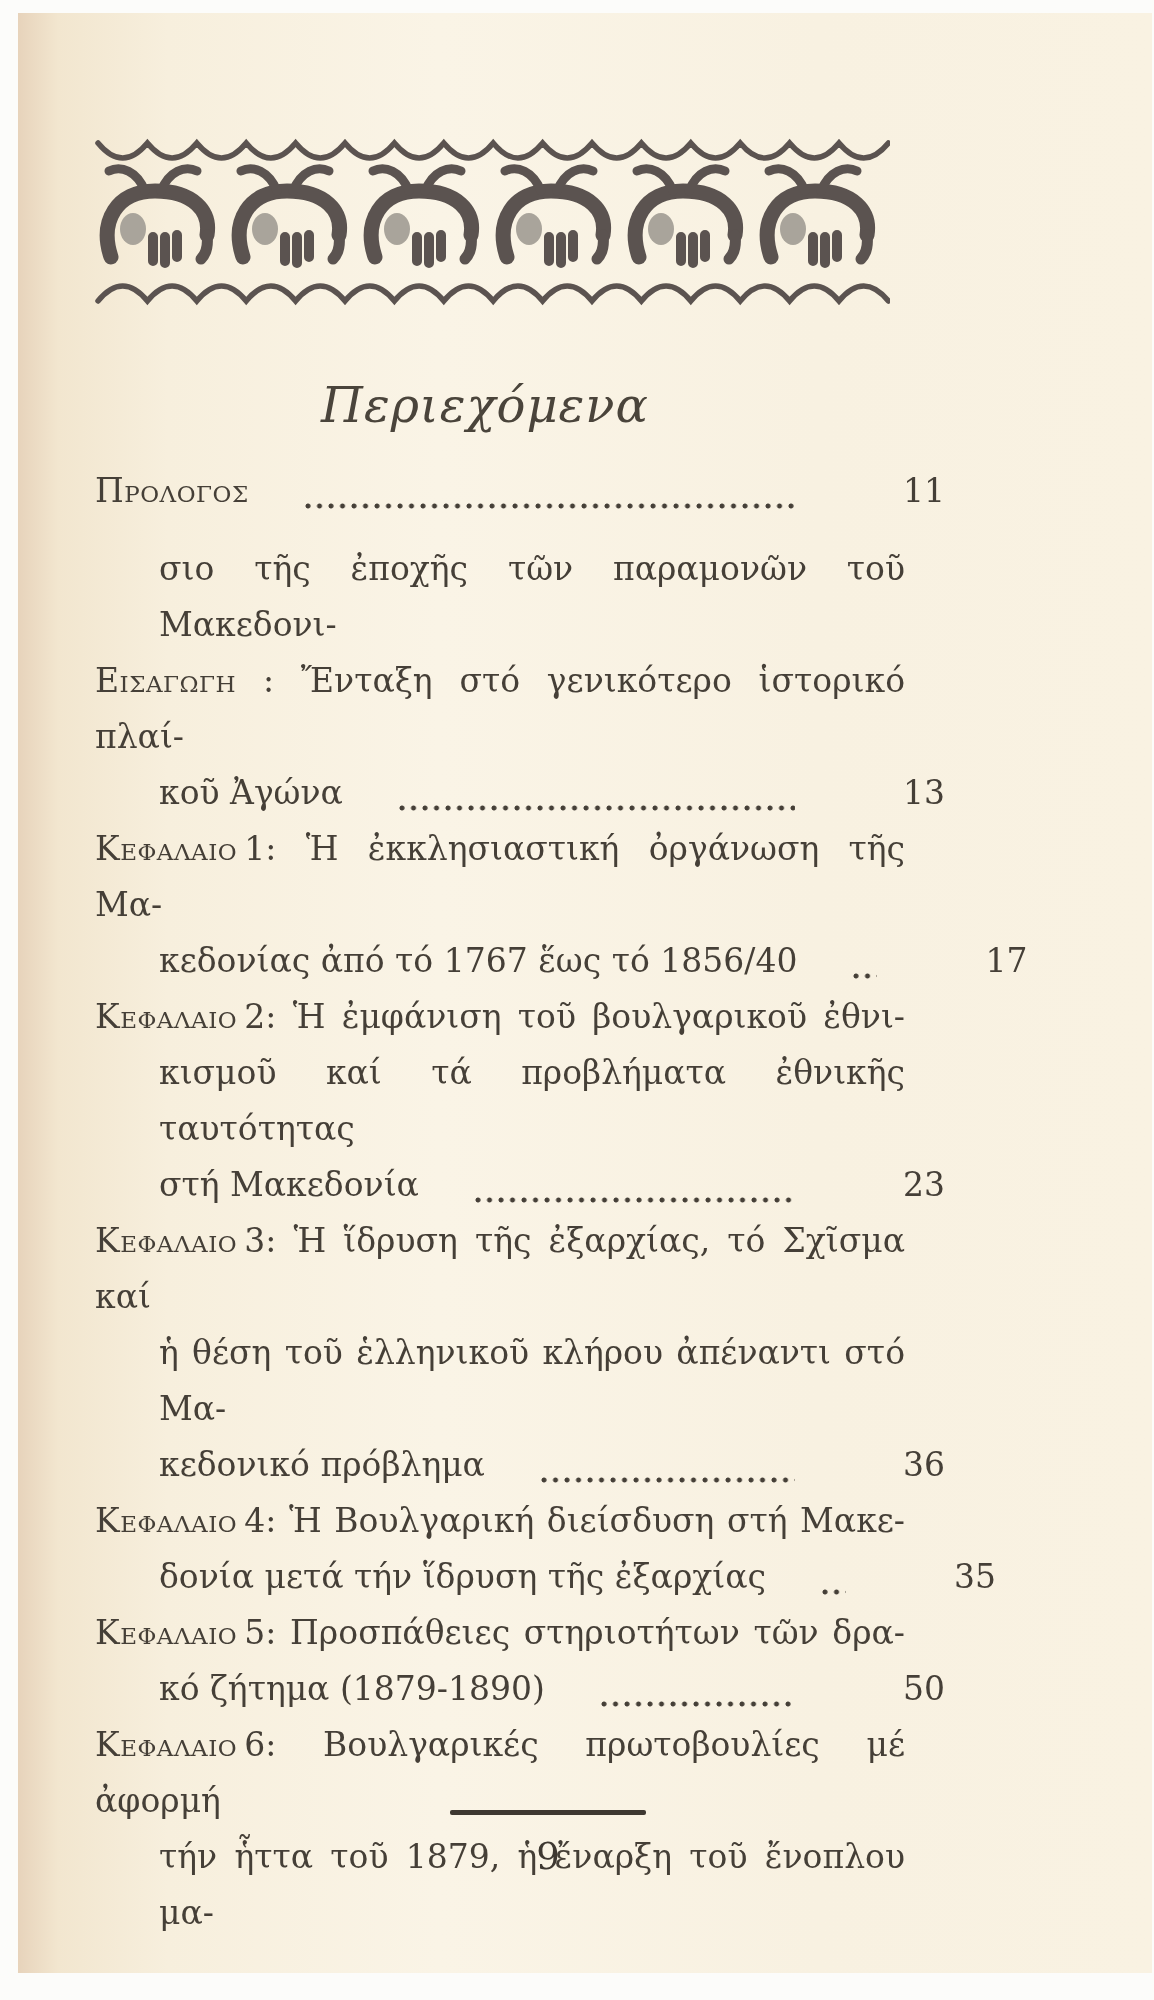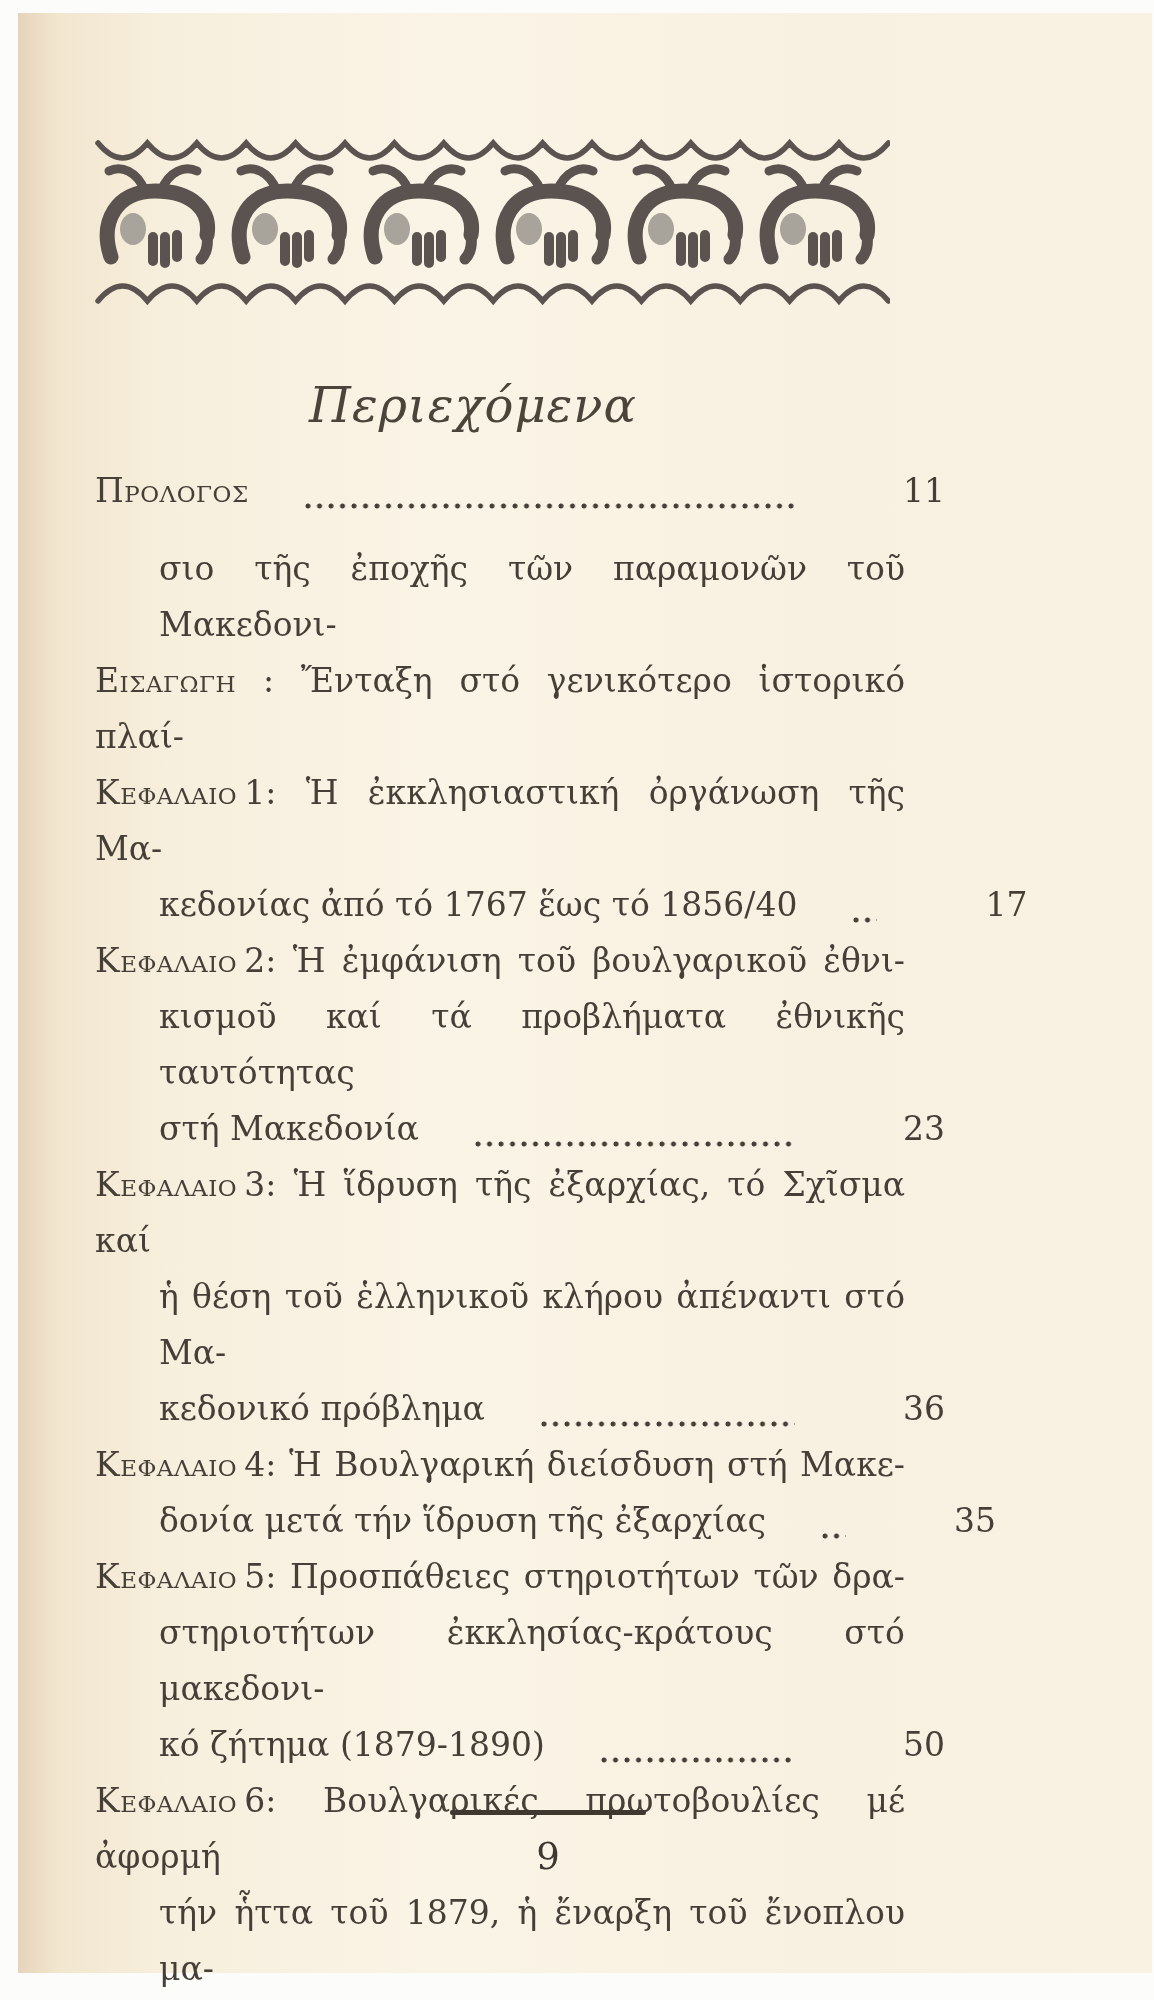--- a/index.html
+++ b/index.html
@@ -15,21 +15,21 @@
     overflow:hidden;
   }
   .page{
     position:absolute;left:18px;top:13px;width:1134px;height:1960px;
     background:linear-gradient(90deg,#e7d3bb 0px,#f2e6cf 40px,#f7efdd 150px,#faf4e6 420px,#f8f1e1 800px,#f9f2e2 100%);
     color:var(--ink);
   }
   .ornament{position:absolute;left:77px;top:124px;width:795px;height:170px;}
   .ornament .stroke{stroke:var(--ornament);fill:none;stroke-linecap:round;}
   .page-title{
-    position:absolute;left:60px;top:364px;width:880px;
+    position:absolute;left:72px;top:364px;width:880px;
     transform:translateX(-45px);
     text-align:center;font-style:italic;font-size:48px;letter-spacing:1px;
     color:#4a443b;
   }
   .toc{position:absolute;left:77px;top:450px;width:880px;}
   .line{
     font-size:33px;line-height:56px;color:var(--ink);
     box-sizing:border-box;
   }
   .line.plain{width:810px;text-align:justify;text-align-last:justify;}
@@ -97,20 +97,25 @@
       <div class="entry solo">
         <div class="line last">
           <span class="head">Προλογος</span>
           <span class="leader"></span>
           <span class="pagenum">11</span>
         </div>
       </div>
       <div class="entry">
         <div class="line plain cont"><span class="txt">σιο τῆς ἐποχῆς τῶν παραμονῶν τοῦ Μακεδονι-</span></div>
         <div class="line plain"><span class="head">Εισαγωγη</span><span class="sep"> : </span><span class="txt">Ἔνταξη στό γενικότερο ἱστορικό πλαί-</span></div>
+        <div class="line last cont">
+          <span class="txt">κοῦ Ἀγώνα</span>
+          <span class="leader"></span>
+          <span class="pagenum">13</span>
+        </div>
       </div>
       <div class="entry">
         <div class="line plain"><span class="head">Κεφαλαιο</span><span class="hnum">1</span><span class="sep">: </span><span class="txt">Ἡ ἐκκλησιαστική ὀργάνωση τῆς Μα-</span></div>
         <div class="line last cont">
           <span class="txt">κεδονίας ἀπό τό 1767 ἕως τό 1856/40</span>
           <span class="leader"></span>
           <span class="pagenum">17</span>
         </div>
       </div>
       <div class="entry">
@@ -134,21 +139,20 @@
       <div class="entry">
         <div class="line plain"><span class="head">Κεφαλαιο</span><span class="hnum">4</span><span class="sep">: </span><span class="txt">Ἡ Βουλγαρική διείσδυση στή Μακε-</span></div>
         <div class="line last cont">
           <span class="txt">δονία μετά τήν ἵδρυση τῆς ἐξαρχίας</span>
           <span class="leader"></span>
           <span class="pagenum">35</span>
         </div>
       </div>
       <div class="entry">
         <div class="line plain"><span class="head">Κεφαλαιο</span><span class="hnum">5</span><span class="sep">: </span><span class="txt">Προσπάθειες στηριοτήτων τῶν δρα-</span></div>
-        <div class="line plain cont"><span class="txt">στηριοτήτων ἐκκλησίας-κράτους στό μακεδονι-</span></div>
         <div class="line last cont">
           <span class="txt">κό ζήτημα (1879-1890)</span>
           <span class="leader"></span>
           <span class="pagenum">50</span>
         </div>
       </div>
       <div class="entry">
         <div class="line plain"><span class="head">Κεφαλαιο</span><span class="hnum">6</span><span class="sep">: </span><span class="txt">Βουλγαρικές πρωτοβουλίες μέ ἀφορμή</span></div>
         <div class="line plain cont"><span class="txt">τήν ἧττα τοῦ 1879, ἡ ἔναρξη τοῦ ἔνοπλου μα-</span></div>
       </div>

